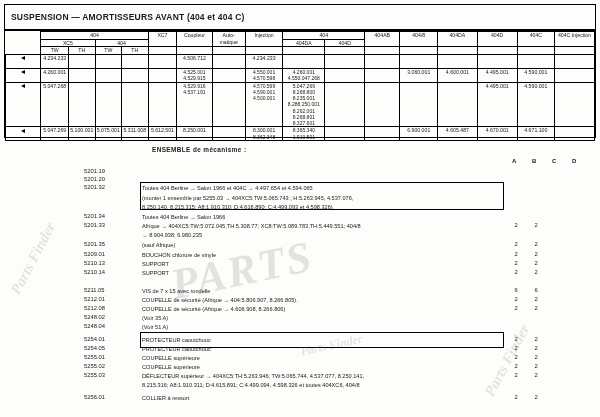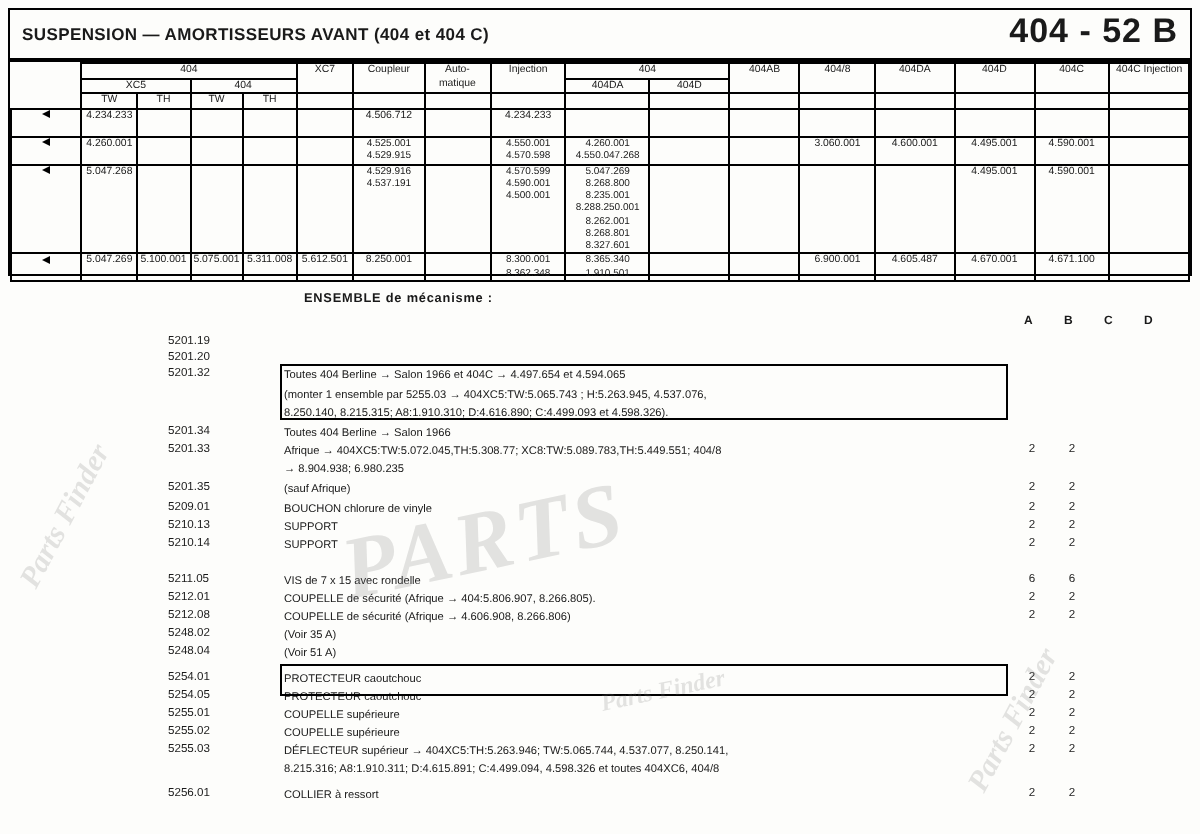--- a/index.html
+++ b/index.html
@@ -113,21 +113,20 @@
   .wm3{left:468px;top:352px;font-size:15px;transform:rotate(-62deg);}
   .wm4{left:300px;top:338px;font-size:12px;transform:rotate(-12deg);}
 </style>
 </head>
 <body>
 
 <div class="page">
 
   <div class="header">
     <div class="header-title">SUSPENSION  —  AMORTISSEURS AVANT  (404  et  404 C)</div>
-    <div class="header-ref">404 - 52 B</div>
   </div>
 
   <div class="tbl-wrap">
     <table class="grid">
       <colgroup>
         <col style="width:32px">
           <col style="width:25px">
           <col style="width:24px">
         <col style="width:24px">
           <col style="width:24px">

